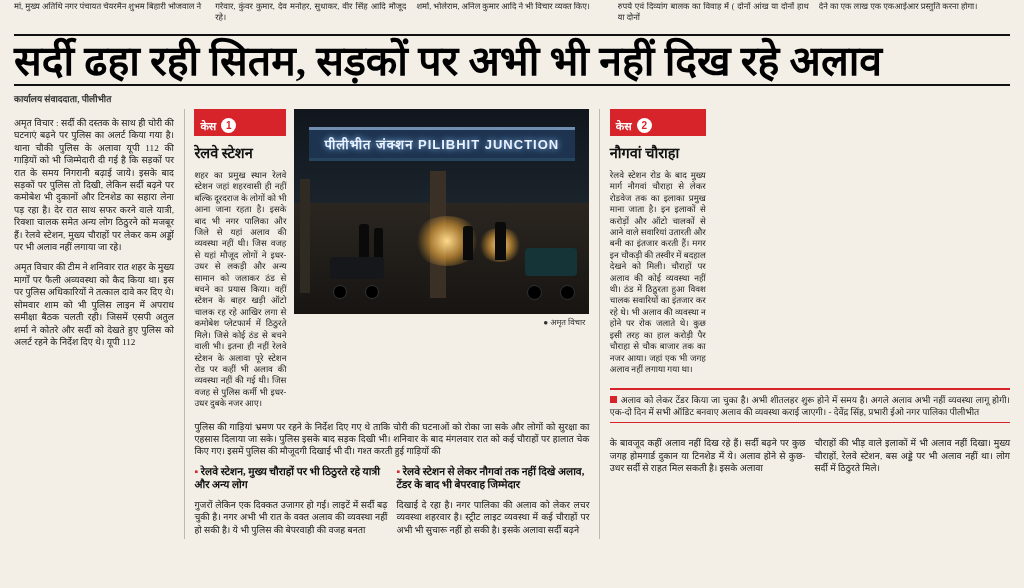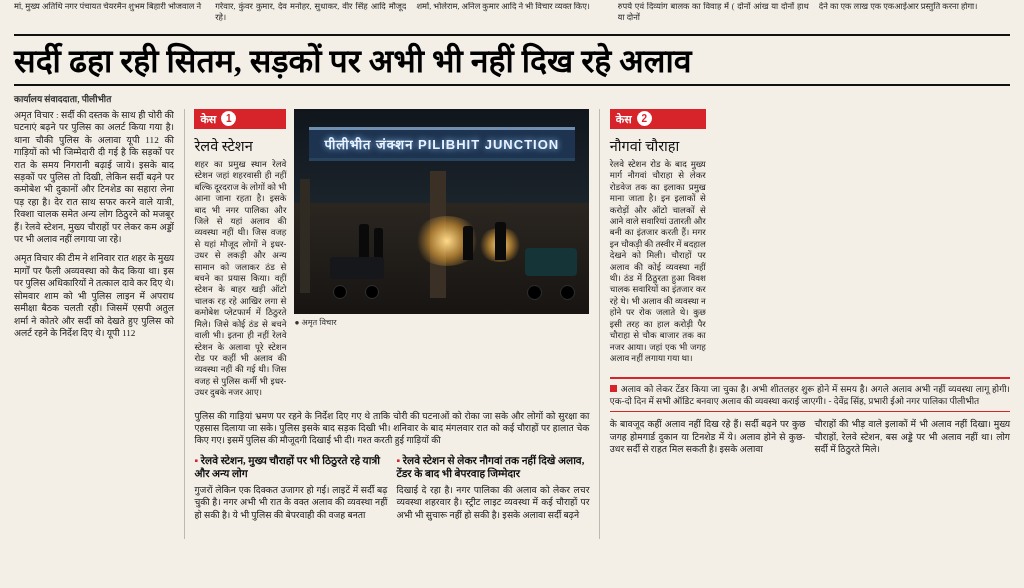--- a/index.html
+++ b/index.html
@@ -30,21 +30,21 @@
     text-align:justify;
   }
 
   .rule{
     height:2px;background:#111;margin:0 14px 0 14px;
   }
 
   
   .headline{
     margin:6px 14px 4px 14px;
-    font-size:32px;
+    font-size:41px;
     line-height:38px;
     font-weight:bold;
     letter-spacing:0px;
     color:#000;
     white-space:nowrap;
   }
   .hrule{height:2px;background:#111;margin:2px 14px 6px 14px;}
 
   .byline{
     margin:0 14px 4px 14px;
@@ -64,21 +64,21 @@
   .col-left{width:160px;flex:0 0 160px;}
   .col-mid{width:395px;flex:0 0 395px;}
   .col-right{flex:1 1 auto;}
 
   .vdiv{width:1px;background:#bdb9b0;}
 
   p.body{
     font-size:9.2px;
     line-height:12.4px;
     text-align:justify;
-    margin:0 0 7px 0;
+    margin:8px 0 7px 0;
     color:#202020;
   }
 
   
   .photo-wrap{position:relative;}
   .photo{
     width:100%;
     height:205px;
     background:#0d0f12;
     position:relative;
@@ -105,42 +105,42 @@
   .veh.teal{background:#143437;}
   .wheel{position:absolute;background:#000;border-radius:50%;border:1px solid #333;}
 
   .caption{
     font-size:8.2px;
     text-align:center;
     padding:2px 0 3px 0;
     color:#333;
     border-bottom:1px solid #c9c4ba;
   }
-  .credit{font-size:8.2px;color:#333;padding:2px 4px 0 0;}
+  .credit{font-size:8.2px;text-align:right;color:#333;padding:2px 4px 0 0;}
 
   
   .tag{
     position:absolute;
     left:0;top:-4px;
     background:#d7232a;
     color:#fff;
     font-family:"Liberation Sans",sans-serif;
     font-size:11px;
     font-weight:bold;
-    padding:2px 6px 3px 6px;
+    padding:9px 6px 3px 6px;
     display:flex;align-items:center;gap:5px;
     z-index:5;
   }
   .tag .num{
     background:#fff;color:#d7232a;border-radius:50%;
     width:15px;height:15px;display:inline-flex;align-items:center;justify-content:center;
     font-size:10px;line-height:1;
   }
   .subhead{
-    font-size:14.5px;font-weight:normal;margin:6px 0 4px 0;color:#111;
+    font-size:14.5px;font-weight:bold;margin:6px 0 4px 0;color:#111;
   }
 
   .smallcols{display:flex;gap:9px;margin-top:4px;}
   .smallcols .sc{flex:1 1 0;}
 
   .bullethead{
     font-size:10.5px;font-weight:bold;line-height:13px;margin:0 0 4px 0;color:#111;
   }
   .bullethead:before{content:"\25AA  ";color:#d7232a;}
 

